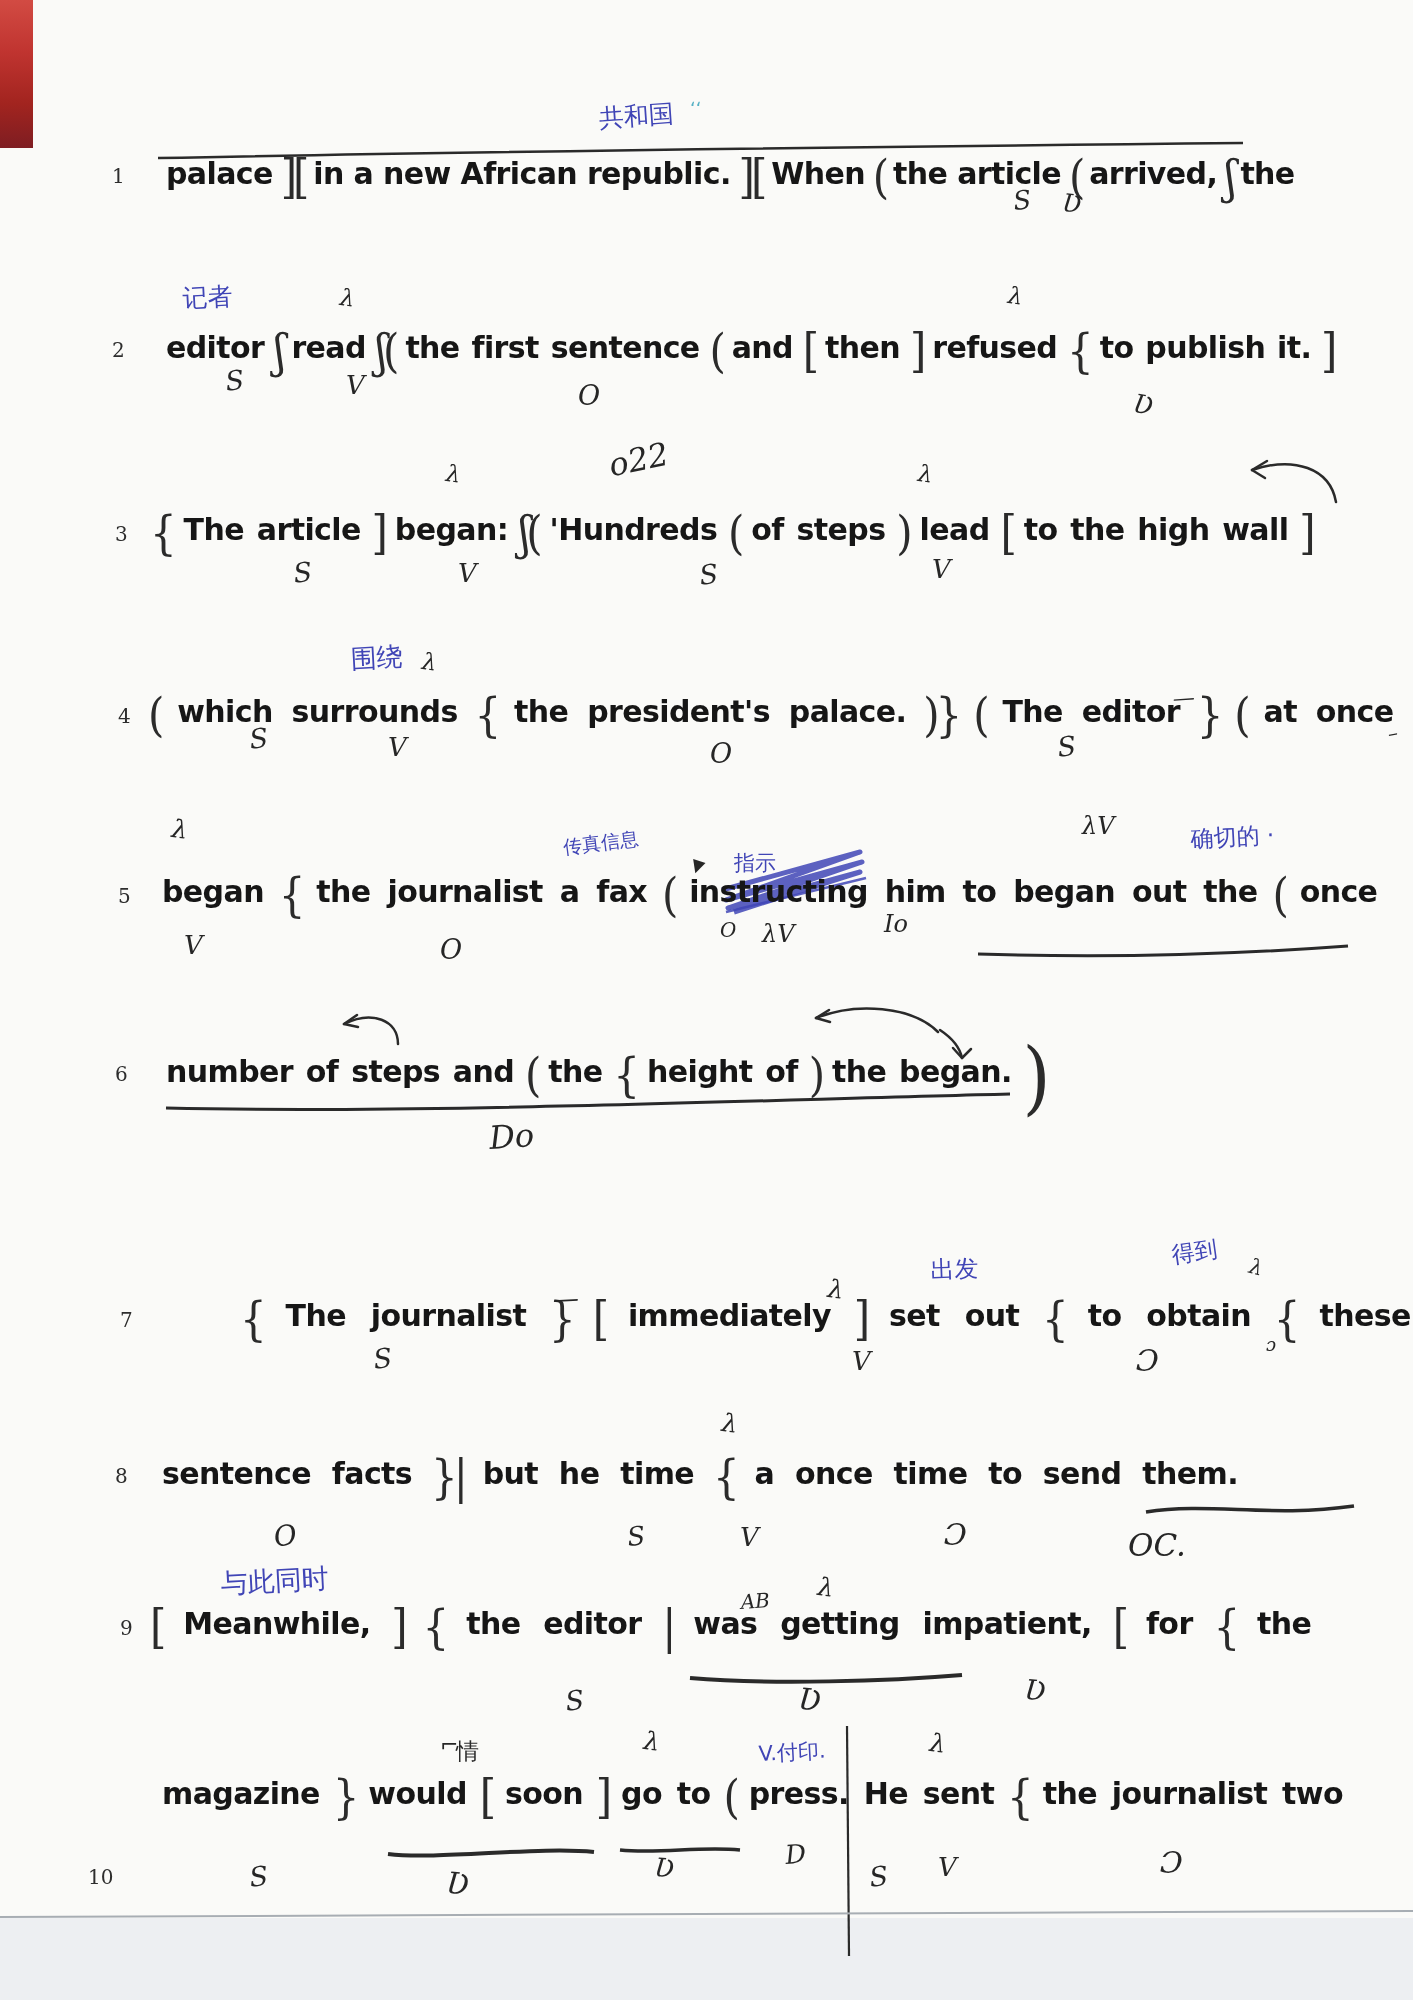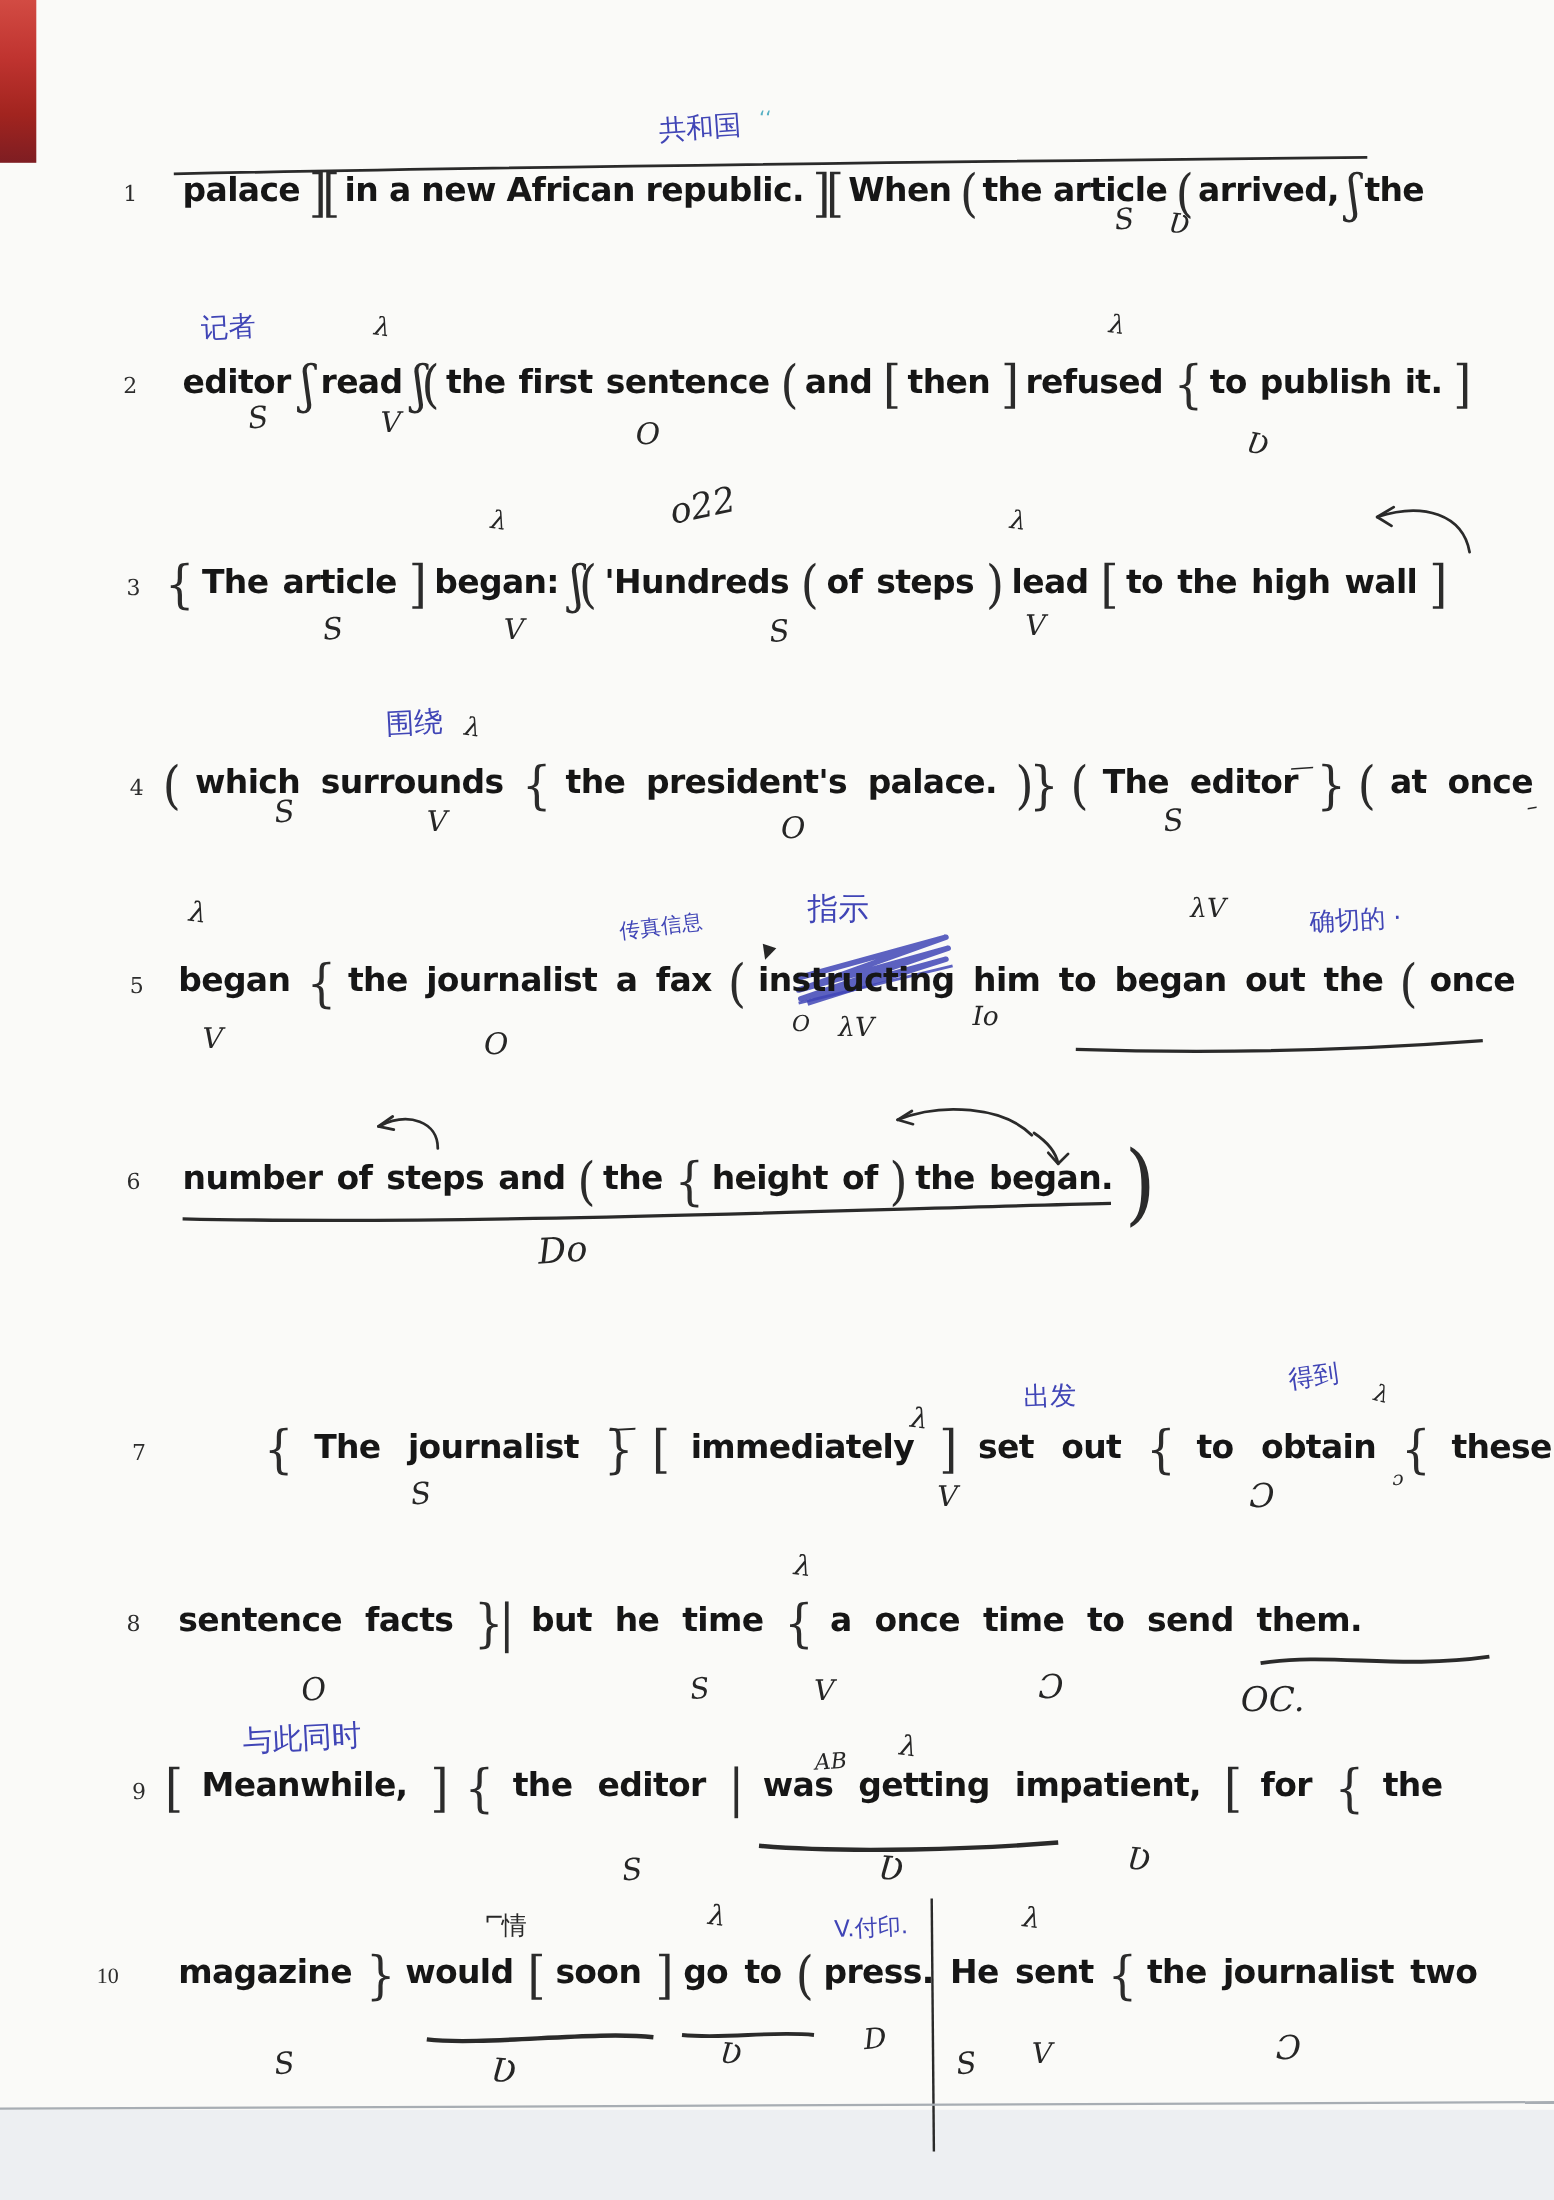--- a/index.html
+++ b/index.html
@@ -75,21 +75,21 @@
     <span class="line-number" style="left: 118px; top: 884px;">5</span>
     <div class="text-line" style="left: 162px; top: 874px; word-spacing: 7px;"><span class="w">began</span> <span class="m">{</span> <span class="w">the journalist a fax</span> <span class="m">(</span> <span class="w">instructing him to began out the</span> <span class="m">(</span> <span class="w">once</span> </div>
     <span class="line-number" style="left: 115px; top: 1062px;">6</span>
     <div class="text-line" style="left: 166px; top: 1054px; word-spacing: 3px;"><span class="w">number of steps and</span> <span class="m">(</span> <span class="w">the</span> <span class="m">{</span> <span class="w">height of</span> <span class="m">)</span> <span class="w">the began.</span> <span class="m big">)</span> </div>
     <span class="line-number" style="left: 120px; top: 1308px;">7</span>
     <div class="text-line" style="left: 242px; top: 1298px; word-spacing: 15px;"><span class="m">{</span> <span class="w">The journalist</span> <span class="m">}</span> <span class="m">[</span> <span class="w">immediately</span> <span class="m">]</span> <span class="w">set out</span> <span class="m">{</span> <span class="w">to obtain</span> <span class="m">{</span> <span class="w">these</span> </div>
     <span class="line-number" style="left: 115px; top: 1464px;">8</span>
     <div class="text-line" style="left: 162px; top: 1456px; word-spacing: 11px;"><span class="w">sentence facts</span> <span class="m">}|</span> <span class="w">but he time</span> <span class="m">{</span> <span class="w">a once time to send them.</span> </div>
     <span class="line-number" style="left: 120px; top: 1616px;">9</span>
     <div class="text-line" style="left: 152px; top: 1606px; word-spacing: 13px;"><span class="m">[</span> <span class="w">Meanwhile,</span> <span class="m">]</span> <span class="m">{</span> <span class="w">the editor</span> <span class="m">|</span> <span class="w">was getting impatient,</span> <span class="m">[</span> <span class="w">for</span> <span class="m">{</span> <span class="w">the</span> </div>
-    <span class="line-number" style="left: 88px; top: 1786px; font-family: Liberation Serif, serif;">10</span>
+    <span class="line-number" style="left: 88px; top: 1865px;">10</span>
     <div class="text-line" style="left: 162px; top: 1776px; word-spacing: 5px;"><span class="w">magazine</span> <span class="m">}</span> <span class="w">would</span> <span class="m">[</span> <span class="w">soon</span> <span class="m">]</span> <span class="w">go to</span> <span class="m">(</span> <span class="w">press.</span> <span class="w">He sent</span> <span class="m">{</span> <span class="w">the journalist two</span> </div>
     <span class="hw blue" style="left: 598px; top: 106px; font-size: 25px; transform: rotate(-4deg);">共和国</span>
     <span class="hw cyan" style="left: 690px; top: 100px; font-size: 18px; transform: rotate(0deg);">ʻʻ</span>
     <span class="hw pen" style="left: 1012px; top: 188px; font-size: 26px; transform: rotate(-6deg);">S</span>
     <span class="hw pen" style="left: 1064px; top: 190px; font-size: 25px; transform: rotate(6deg);">Ʋ</span>
     <span class="hw blue" style="left: 182px; top: 286px; font-size: 25px; transform: rotate(-3deg);">记者</span>
     <span class="hw pen" style="left: 224px; top: 368px; font-size: 27px; transform: rotate(-6deg);">S</span>
     <span class="hw pen" style="left: 342px; top: 286px; font-size: 23px; transform: rotate(8deg);">λ</span>
     <span class="hw pen" style="left: 346px; top: 372px; font-size: 26px; transform: rotate(0deg);">V</span>
     <span class="hw pen" style="left: 578px; top: 382px; font-size: 27px; transform: rotate(0deg);">O</span>
@@ -108,21 +108,21 @@
     <span class="hw pen" style="left: 388px; top: 734px; font-size: 26px; transform: rotate(0deg);">V</span>
     <span class="hw pen" style="left: 710px; top: 740px; font-size: 27px; transform: rotate(0deg);">O</span>
     <span class="hw pen" style="left: 1056px; top: 734px; font-size: 27px; transform: rotate(-6deg);">S</span>
     <span class="hw pen" style="left: 1172px; top: 688px; font-size: 22px; transform: rotate(-4deg);">—</span>
     <span class="hw pen" style="left: 1386px; top: 724px; font-size: 20px; transform: rotate(-10deg);">–</span>
     <span class="hw pen" style="left: 174px; top: 816px; font-size: 25px; transform: rotate(8deg);">λ</span>
     <span class="hw pen" style="left: 184px; top: 932px; font-size: 26px; transform: rotate(0deg);">V</span>
     <span class="hw pen" style="left: 440px; top: 936px; font-size: 27px; transform: rotate(0deg);">O</span>
     <span class="hw blue" style="left: 562px; top: 838px; font-size: 19px; transform: rotate(-7deg);">传真信息</span>
     <span class="hw pen" style="left: 694px; top: 856px; font-size: 17px; transform: rotate(18deg);">▼</span>
-    <span class="hw blue" style="left: 734px; top: 812px; font-size: 28px; transform: rotate(0deg); text-align: right;">指示</span>
+    <span class="hw blue" style="left: 734px; top: 853px; font-size: 21px; transform: rotate(0deg); text-align: right;">指示</span>
     <span class="hw pen" style="left: 720px; top: 920px; font-size: 20px; transform: rotate(0deg);">O</span>
     <span class="hw pen" style="left: 762px; top: 922px; font-size: 24px; transform: rotate(0deg);">λV</span>
     <span class="hw pen" style="left: 884px; top: 912px; font-size: 24px; transform: rotate(0deg);">Io</span>
     <span class="hw pen" style="left: 1082px; top: 814px; font-size: 24px; transform: rotate(0deg);">λV</span>
     <span class="hw blue" style="left: 1190px; top: 828px; font-size: 23px; transform: rotate(-3deg);">确切的 ·</span>
     <span class="hw pen" style="left: 488px; top: 1122px; font-size: 32px; transform: rotate(-4deg);">Do</span>
     <span class="hw pen" style="left: 372px; top: 1346px; font-size: 27px; transform: rotate(-6deg);">S</span>
     <span class="hw pen" style="left: 552px; top: 1286px; font-size: 26px; transform: rotate(-3deg);">—</span>
     <span class="hw pen" style="left: 830px; top: 1276px; font-size: 25px; transform: rotate(8deg);">λ</span>
     <span class="hw blue" style="left: 930px; top: 1258px; font-size: 24px; transform: rotate(-2deg);">出发</span>

